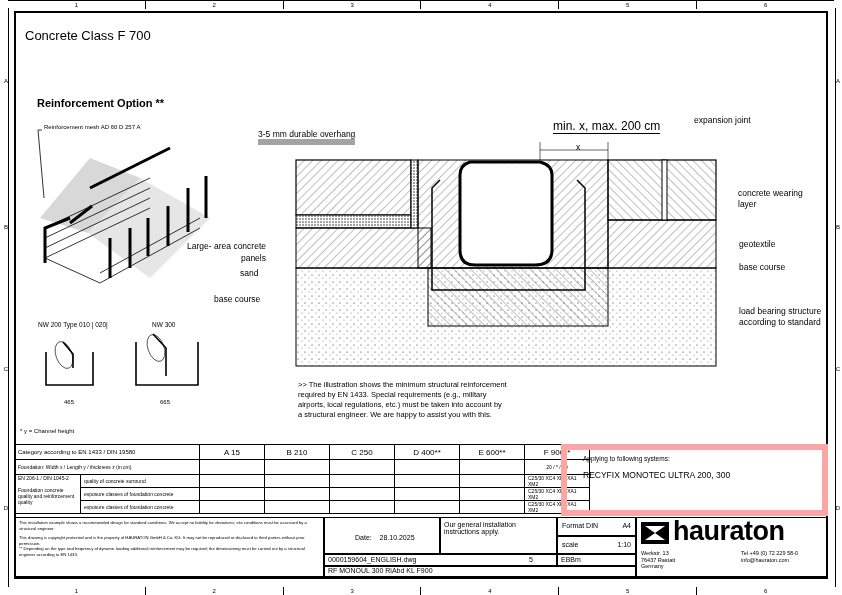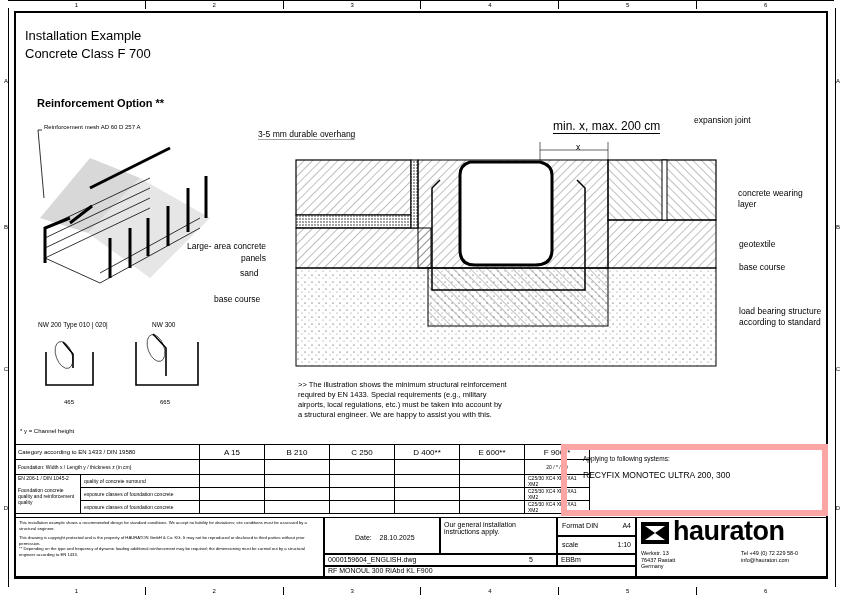--- a/index.html
+++ b/index.html
@@ -50,21 +50,20 @@
 <div class="rowmark" style="left:2px;top:224px">B</div>
 <div class="rowmark" style="left:2px;top:366px">C</div>
 <div class="rowmark" style="left:2px;top:505px">D</div>
 <div class="rowmark" style="left:834px;top:78px">A</div>
 <div class="rowmark" style="left:834px;top:224px">B</div>
 <div class="rowmark" style="left:834px;top:366px">C</div>
 <div class="rowmark" style="left:834px;top:505px">D</div>
 <div class="inner"></div>
 
 <div class="abs title1">
-  <div>Installation Example</div>
   <div>Concrete Class F 700</div>
 </div>
 <div class="abs subtitle">Reinforcement Option **</div>
 <div class="abs small" style="left:44px;top:124px;">Reinforcement mesh AD 60  D 257 A</div>
 
 <svg class="abs" style="left:30px;top:128px" width="180" height="160">
   <polyline points="12,2 8,2 14,70" fill="none" stroke="#000" stroke-width="0.8"></polyline>
   <polygon points="58,105 120,150 180,90 110,50" fill="#e6e6e6"></polygon>
   <polygon points="10,90 58,105 110,50 60,30" fill="#d8d8d8"></polygon>
   <g stroke="#000" stroke-width="0.8" fill="none">
@@ -134,21 +133,21 @@
   <rect x="318" y="20" width="108" height="60" fill="url(#h2)" stroke="#000" stroke-width="1.2"></rect>
   <rect x="318" y="80" width="108" height="48" fill="url(#h1)" stroke="#000"></rect>
   <rect x="372" y="20" width="5" height="60" fill="#fff" stroke="#000"></rect>
   <path d="M170,35 Q170,25 180,22 L250,22 Q262,25 262,35 L262,110 Q262,125 245,125 L185,125 Q170,125 170,110 Z" fill="#fff" stroke="#000" stroke-width="3"></path>
   <polyline points="150,40 142,48 142,150 295,150 295,48 287,40" fill="none" stroke="#000" stroke-width="1.5"></polyline>
   <line x1="318" y1="2" x2="318" y2="20" stroke="#000" stroke-width="0.6"></line>
   <line x1="250" y1="10" x2="318" y2="10" stroke="#000" stroke-width="0.6"></line>
   <line x1="250" y1="2" x2="250" y2="20" stroke="#000" stroke-width="0.6"></line>
 </svg>
 
-<div class="abs lbl" style="left:258px;top:129px;border-bottom:1px solid #a3a3a3">3-5 mm durable overhang</div>
+<div class="abs lbl" style="left:258px;top:129px;border-bottom:6px solid #a3a3a3">3-5 mm durable overhang</div>
 <div class="abs" style="left:553px;top:119px;font-size:12px;border-bottom:1px solid #000">min. x, max. 200 cm</div>
 <div class="abs lbl" style="left:576px;top:142px">x</div>
 <div class="abs lbl" style="left:178px;top:240px;text-align:right;width:88px;white-space:normal;line-height:12px">Large- area concrete panels</div>
 <div class="abs lbl" style="left:240px;top:268px">sand</div>
 <div class="abs lbl" style="left:214px;top:294px">base course</div>
 <div class="abs lbl" style="left:694px;top:115px">expansion joint</div>
 <div class="abs lbl" style="left:738px;top:188px;width:80px;white-space:normal;line-height:11px">concrete wearing layer</div>
 <div class="abs lbl" style="left:739px;top:239px">geotextile</div>
 <div class="abs lbl" style="left:739px;top:262px">base course</div>
 <div class="abs lbl" style="left:739px;top:306px;width:90px;white-space:normal;line-height:11px">load bearing structure according to standard</div>

